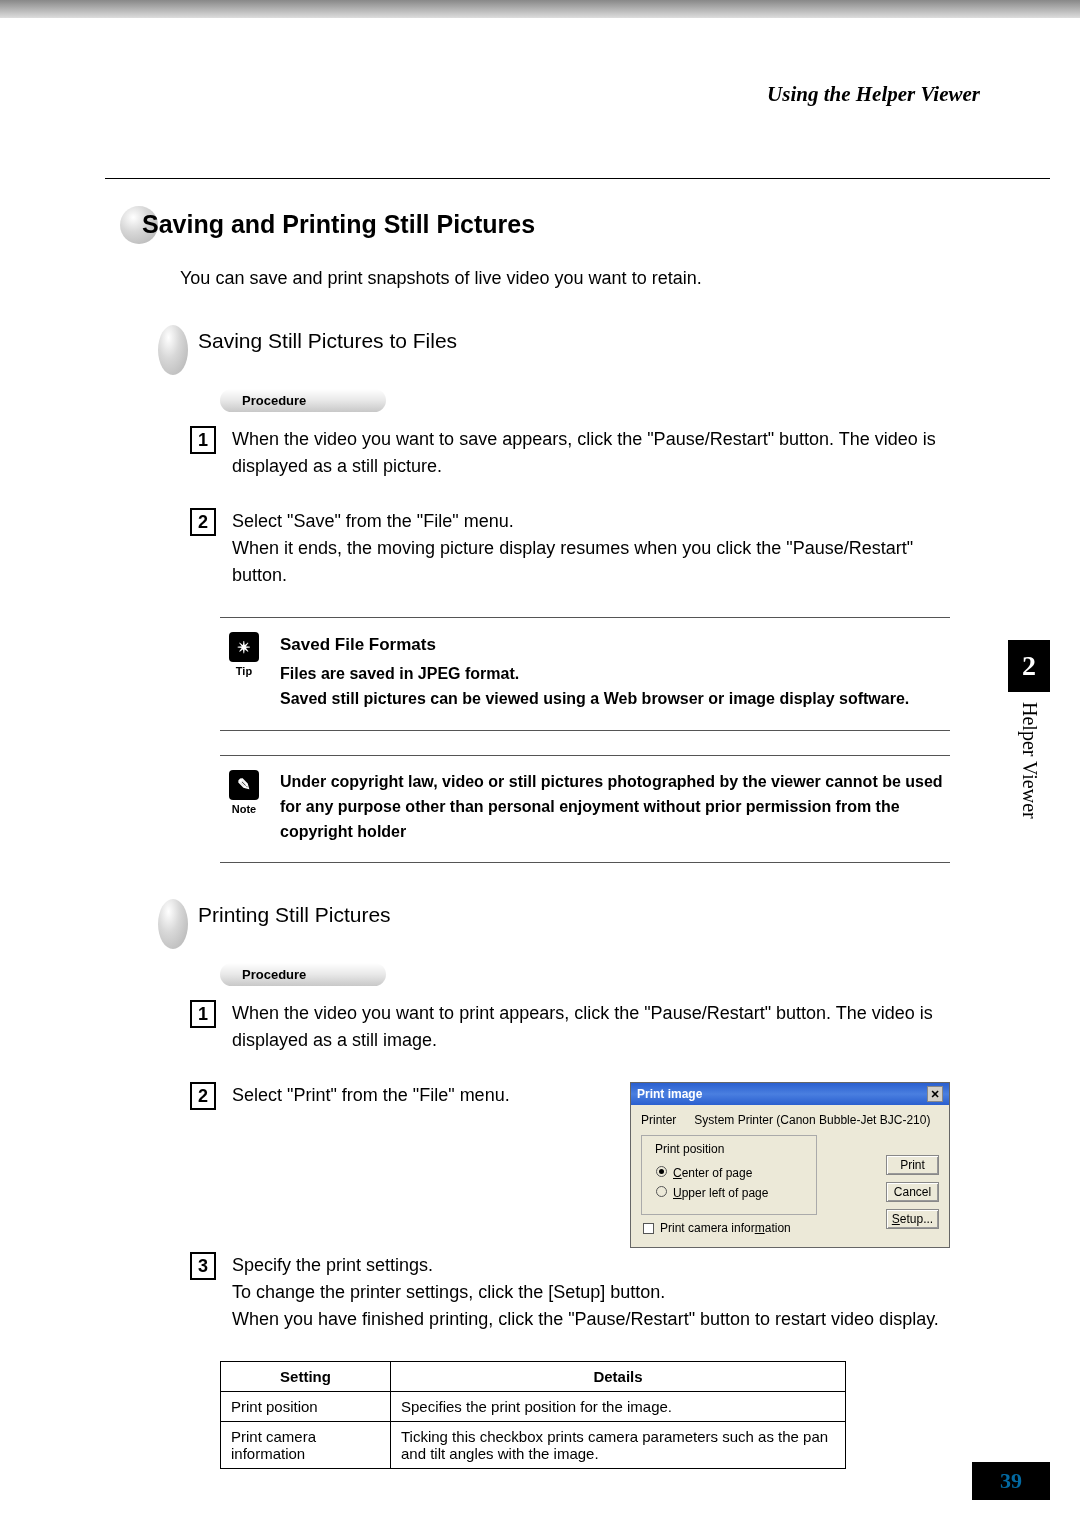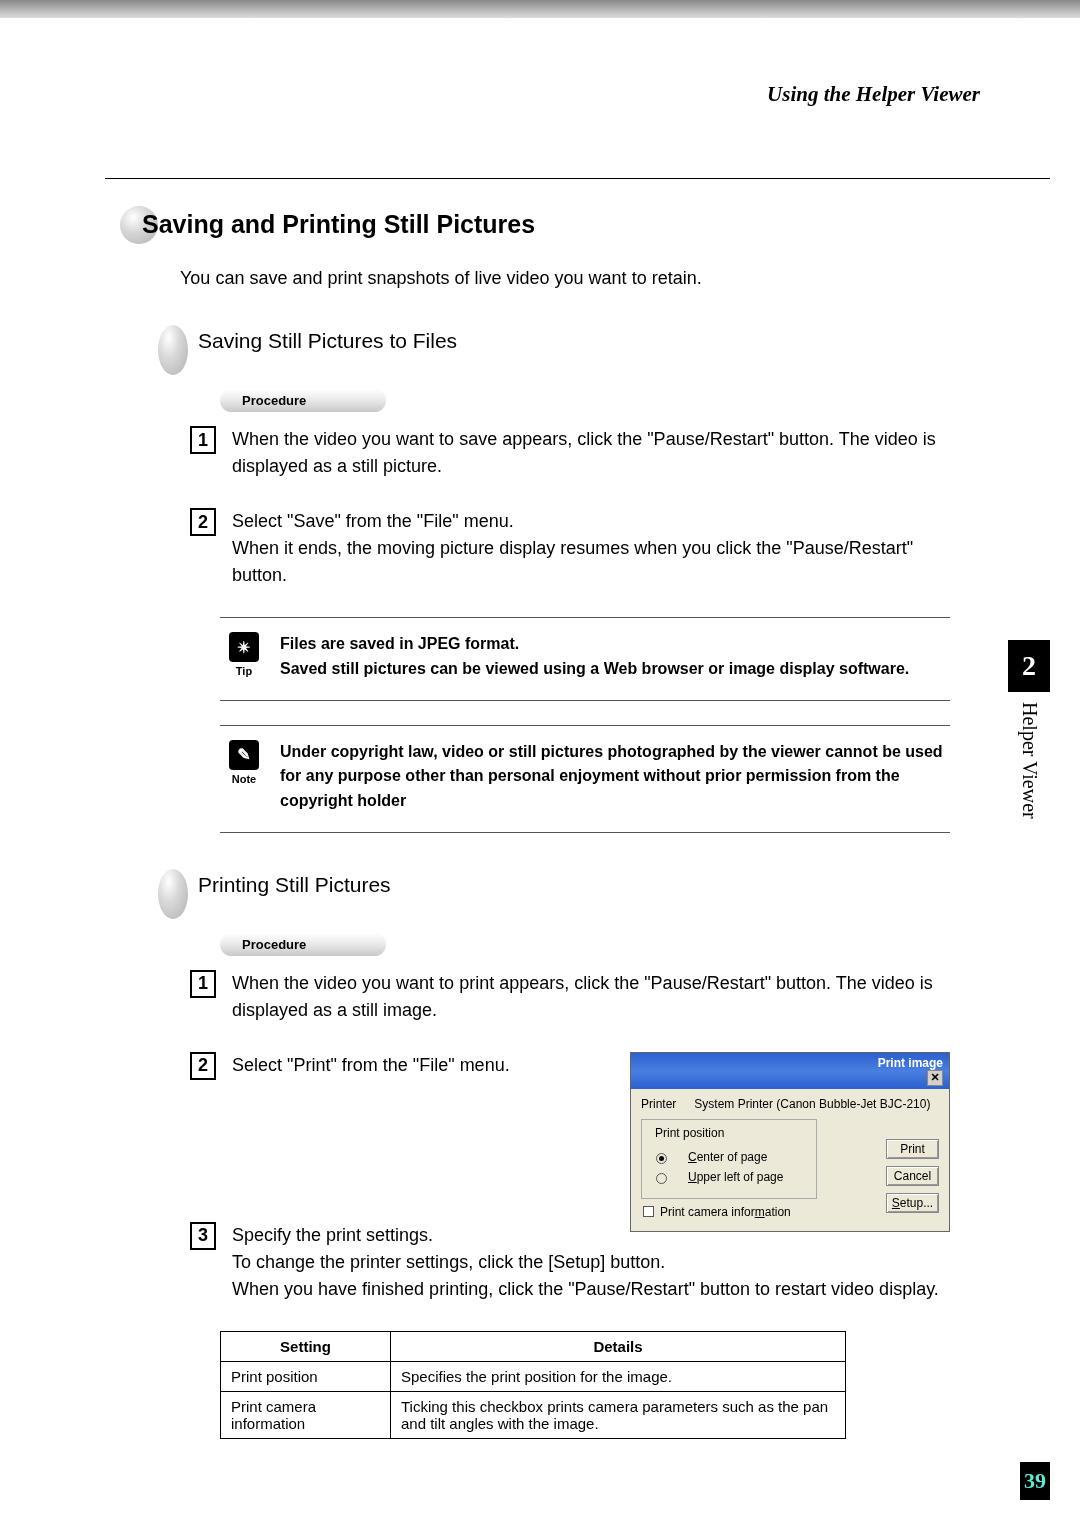--- a/index.html
+++ b/index.html
@@ -165,22 +165,21 @@
     font-size: 12px;
     background: #ece9d8;
   }
   .dialog-title {
     background: linear-gradient(to bottom, #2a5fcf 0%, #4a7fe0 50%, #2a5fcf 100%);
     color: #fff;
     padding: 3px 6px;
     font-weight: bold;
     display: flex;
     justify-content: space-between;
-    align-items: flex-end;
-    flex-direction: column;
+    align-items: center;
   }
   .dialog-close {
     background: #d4d0c8;
     color: #000;
     border: 1px solid #888;
     width: 16px;
     height: 16px;
     font-size: 11px;
     display: flex;
     align-items: center;
@@ -204,22 +203,22 @@
   .fieldset-title {
     font-size: 12px;
     margin-top: -13px;
     margin-bottom: 4px;
     background: #ece9d8;
     display: inline-block;
     padding: 0 3px;
   }
   .radio-row {
     display: flex;
-    align-items: flex-end;
-    gap: 21px;
+    align-items: flex-start;
+    gap: 6px;
     margin: 6px 0 4px 4px;
   }
   .radio {
     width: 11px; height: 11px;
     border: 1px solid #555;
     border-radius: 50%;
     display: flex;
     align-items: center;
     justify-content: center;
   }
@@ -296,24 +295,24 @@
     font-family: Georgia, "Times New Roman", serif;
     font-size: 20px;
     margin-top: 10px;
     padding-left: 10px;
   }
   .page-num {
     position: absolute;
     bottom: 26px;
     right: 30px;
     background: #000;
-    color: #5eead4;
+    color: #0369a1;
     font-size: 22px;
     font-weight: bold;
-    padding: 6px 4px;
+    padding: 6px 28px;
     font-family: Georgia, serif;
   }
   .underline-letter { text-decoration: underline; }
   .chk-row { display:flex; align-items:center; gap:6px; margin-left:2px; margin-top:2px;}
 </style>
 </head>
 <body>
 
 <div class="top-gradient"></div>
 
@@ -347,20 +346,21 @@
     <div class="step-num">2</div>
     <div class="step-text">Select "Save" from the "File" menu.<br>When it ends, the moving picture display resumes when you click the "Pause/Restart" button.</div>
   </div>
 
   <div class="tip-box">
     <div class="tip-left">
       <div class="tip-icon">✴</div>
       <div>Tip</div>
     </div>
     <div class="tip-content">
+      <div class="tip-title">Saved File Formats</div>
       <div>Files are saved in JPEG format.</div>
       <div>Saved still pictures can be viewed using a Web browser or image display software.</div>
     </div>
   </div>
 
   <div class="note-box">
     <div class="note-left">
       <div class="note-icon">✎</div>
       <div>Note</div>
     </div>

